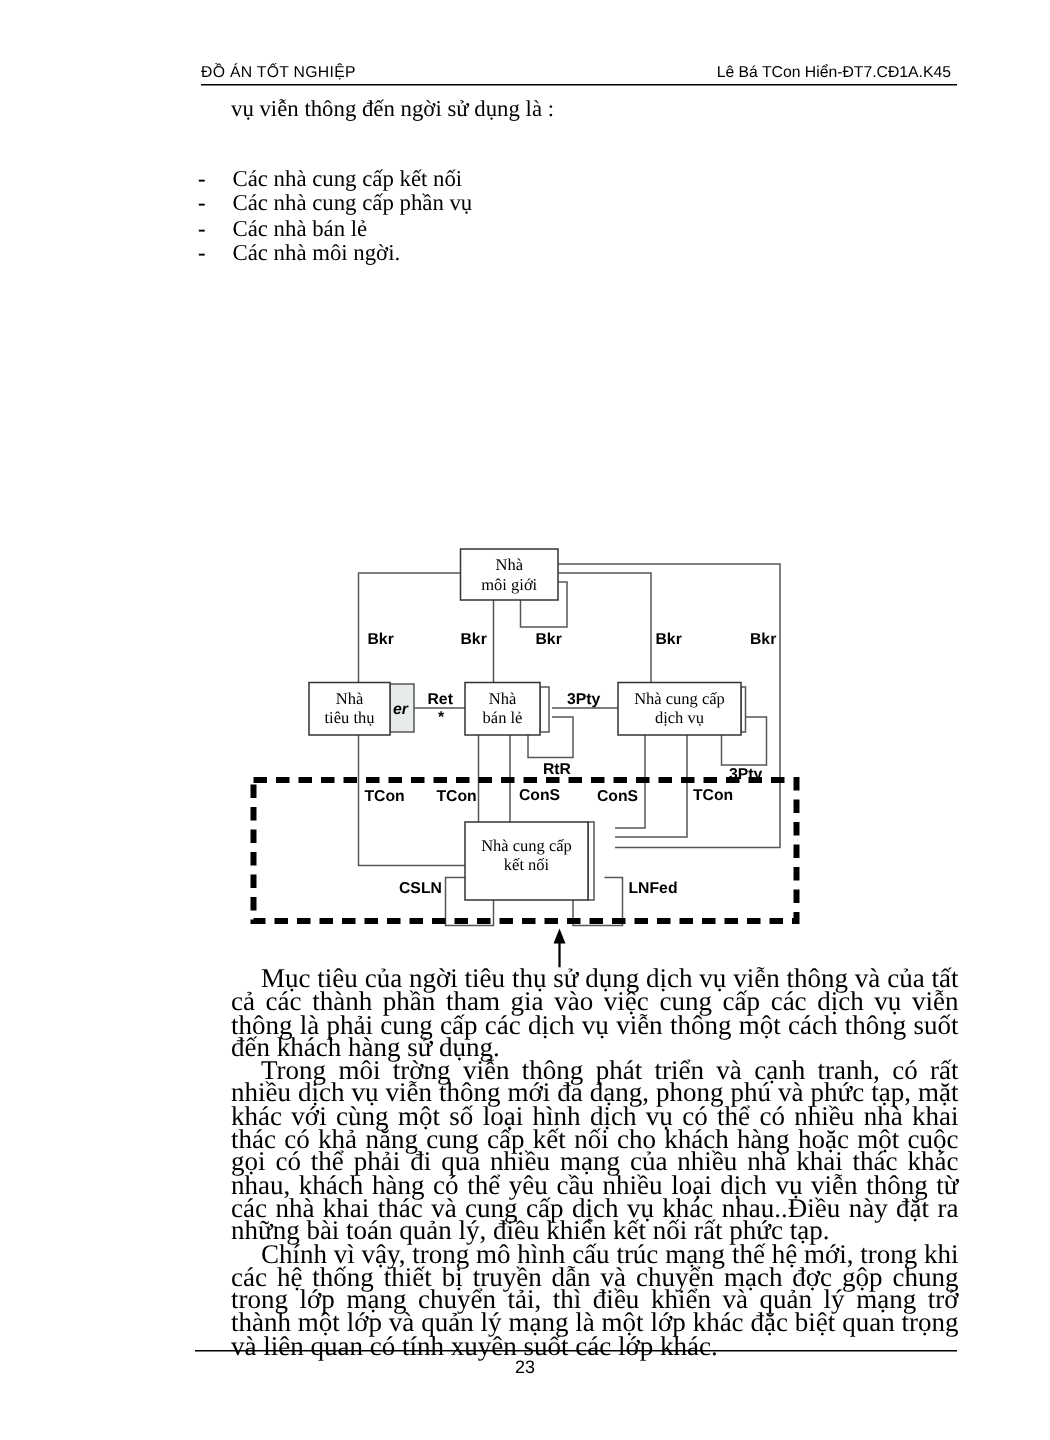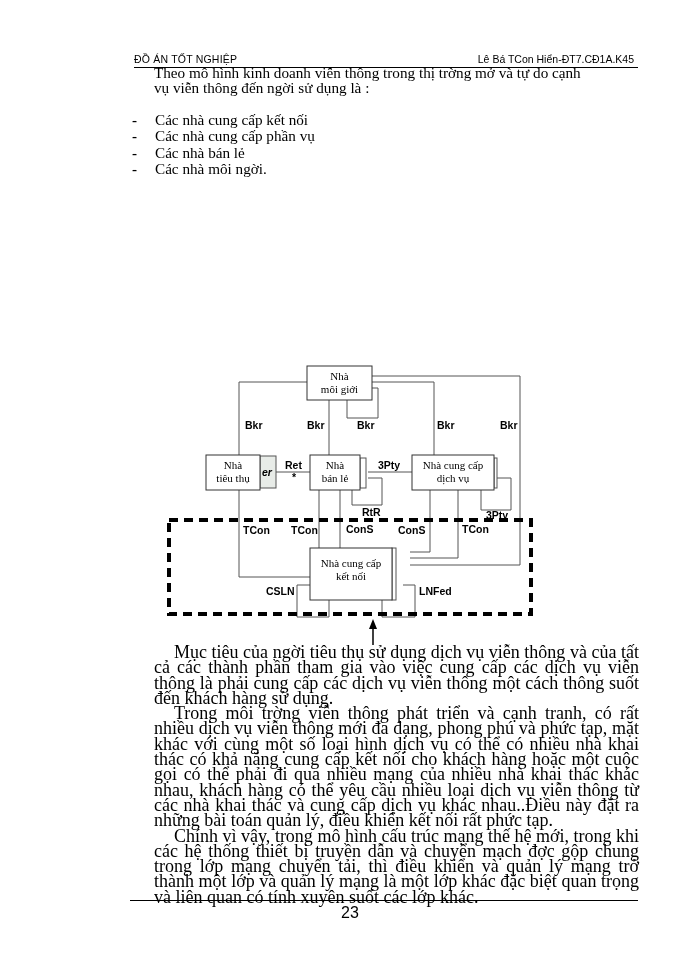--- a/index.html
+++ b/index.html
@@ -1,43 +1,42 @@
 <!DOCTYPE html>
 <html><head>
 <meta charset="utf-8">
 <style>
   html, body { margin: 0; padding: 0; background: #ffffff; }
   body { width: 700px; height: 960px; position: relative; overflow: hidden; font-family: "Liberation Serif", serif; color: #000; }
-  .header { position: absolute; left: 134px; top: 40px; width: 504px; height: 16px; border-bottom: 1px solid #000; font-family: "Liberation Sans", sans-serif; font-size: 10.5px; margin-top: 11px; }
+  .header { position: absolute; left: 134px; top: 40px; width: 504px; height: 16px; border-bottom: 1px solid #000; font-family: "Liberation Sans", sans-serif; font-size: 10.5px; }
   .header .left { position: absolute; left: 0; top: 2px; text-decoration: none; letter-spacing: 0.2px; }
   .header .right { position: absolute; right: 4px; top: 2px; }
   .text-block { position: absolute; left: 154px; width: 484px; font-size: 15.2px; line-height: 15.2px; }
   .intro { top: 65px; }
   .intro p { margin: 0; }
   .bullets { position: absolute; left: 132px; top: 112px; font-size: 15.2px; line-height: 16.3px; margin: 0; padding: 0; list-style: none; }
   .bullets li { position: relative; padding-left: 23px; }
   .bullets .dash { position: absolute; left: 0; top: 0; font-weight: bold; }
   .body-text { position: absolute; left: 154px; width: 485px; top: 645px; font-size: 18px; line-height: 15.3px; text-align: justify; }
   .body-text p { margin: 0; text-indent: 20px; }
   .footer-line { position: absolute; left: 130px; top: 900px; width: 508px; border-top: 1px solid #000; }
-  .page-num { position: absolute; left: 0; width: 700px; top: 904px; text-align: center; font-family: "Liberation Sans", sans-serif; font-size: 16px; }
+  .page-num { position: absolute; left: 0; width: 700px; top: 904px; text-align: center; font-family: "Liberation Sans", sans-serif; font-size: 12px; }
   .diagram { position: absolute; left: 160px; top: 355px; width: 380px; height: 290px; }
   .diagram text.box { font-family: "Liberation Serif", serif; font-size: 11px; }
   .diagram text.lbl { font-family: "Liberation Sans", sans-serif; font-size: 10.5px; font-weight: bold; }
 </style>
 </head>
 <body>
 
 <div class="header">
   <span class="left">ĐỒ ÁN TỐT NGHIỆP</span>
   <span class="right">Lê Bá TCon  Hiển-ĐT7.CĐ1A.K45</span>
 </div>
 
 <div class="text-block intro">
-  <p>Theo mô hình kinh doanh viễn thông trong thị trờng   mở và tự do cạnh</p>
   <p>vụ viễn thông đến ngời   sử dụng là :</p>
 </div>
 
 <ul class="bullets">
   <li><span class="dash">-</span><span>Các nhà cung cấp kết nối</span></li>
   <li><span class="dash">-</span><span>Các nhà cung cấp phần vụ</span></li>
   <li><span class="dash">-</span><span>Các nhà bán lẻ</span></li>
   <li><span class="dash">-</span><span>Các nhà môi ngời.</span></li>
 </ul>
 

